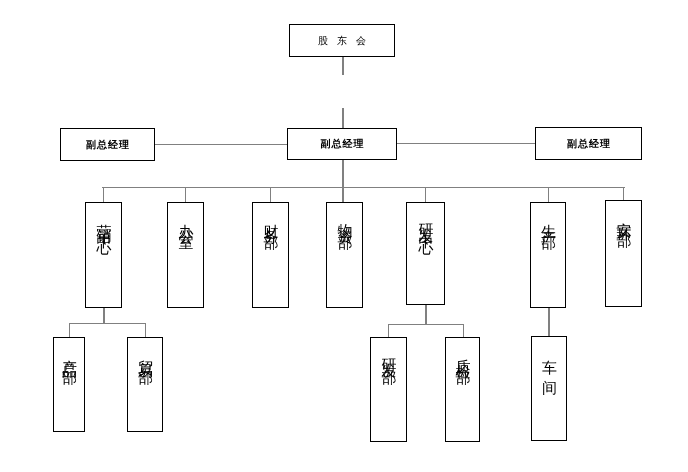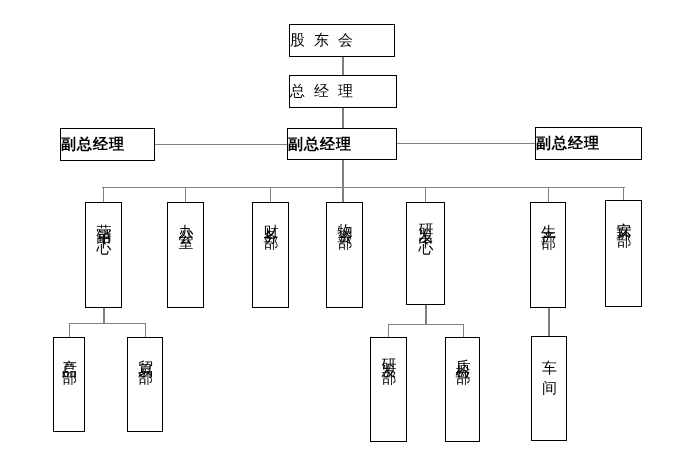--- a/index.html
+++ b/index.html
@@ -20,22 +20,22 @@
   .box {
     position: absolute;
     box-sizing: border-box;
     border: 1px solid #000000;
     background: #ffffff;
     z-index: 2;
   }
   .hbox {
     display: flex;
     align-items: center;
-    justify-content: flex-start;
-    font-size: 15px;
+    justify-content: center;
+    font-size: 10px;
     white-space: nowrap;
   }
   .hbox.wide .lbl {
     letter-spacing: 9px;
     margin-right: -9px;
   }
   .hbox.tight .lbl {
     letter-spacing: 1px;
     margin-right: -1px;
     font-weight: bold;
@@ -131,23 +131,20 @@
   <div class="line" id="l-rdrop"></div>
   <div class="line" id="l-h-rd"></div>
   <div class="line" id="l-rs1"></div>
   <div class="line" id="l-rs2"></div>
   <div class="line" id="l-pdrop"></div>
 
   <div class="box hbox wide" id="n-shareholders">
     <span class="lbl">股东会</span>
   </div>
 
-  <div class="box hbox wide" id="n-gm">
-    <span class="lbl">总经理</span>
-  </div>
 
   <div class="box hbox tight" id="n-dgm-left">
     <span class="lbl">副总经理</span>
   </div>
   <div class="box hbox tight" id="n-dgm-center">
     <span class="lbl">副总经理</span>
   </div>
   <div class="box hbox tight" id="n-dgm-right">
     <span class="lbl">副总经理</span>
   </div>

